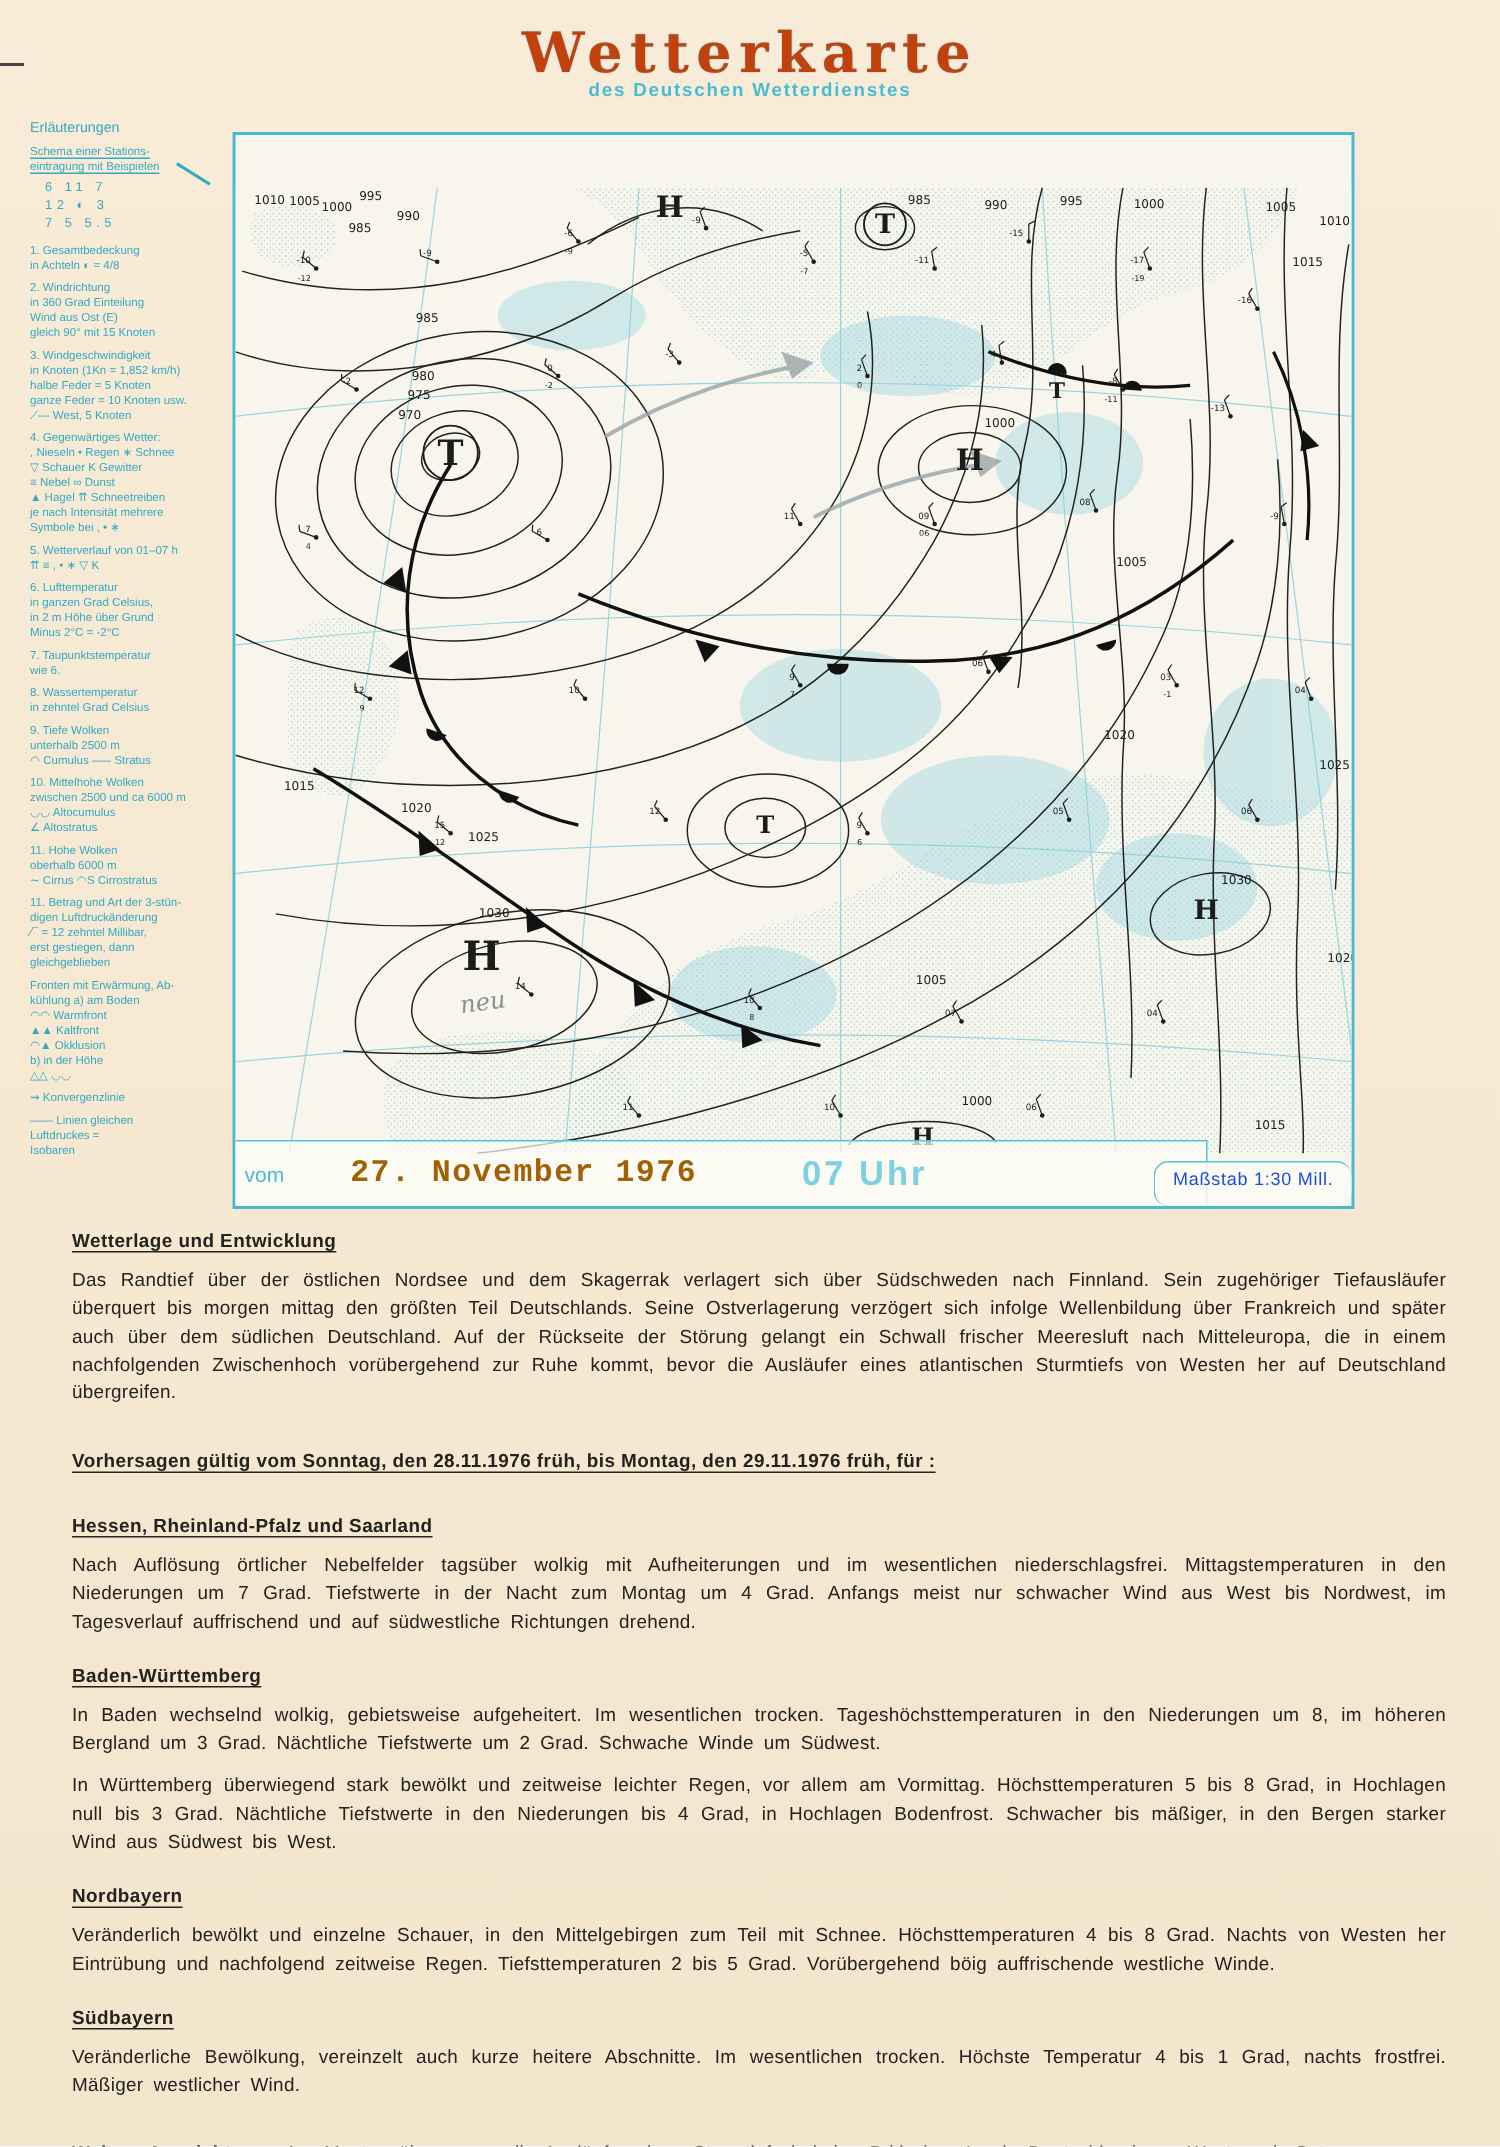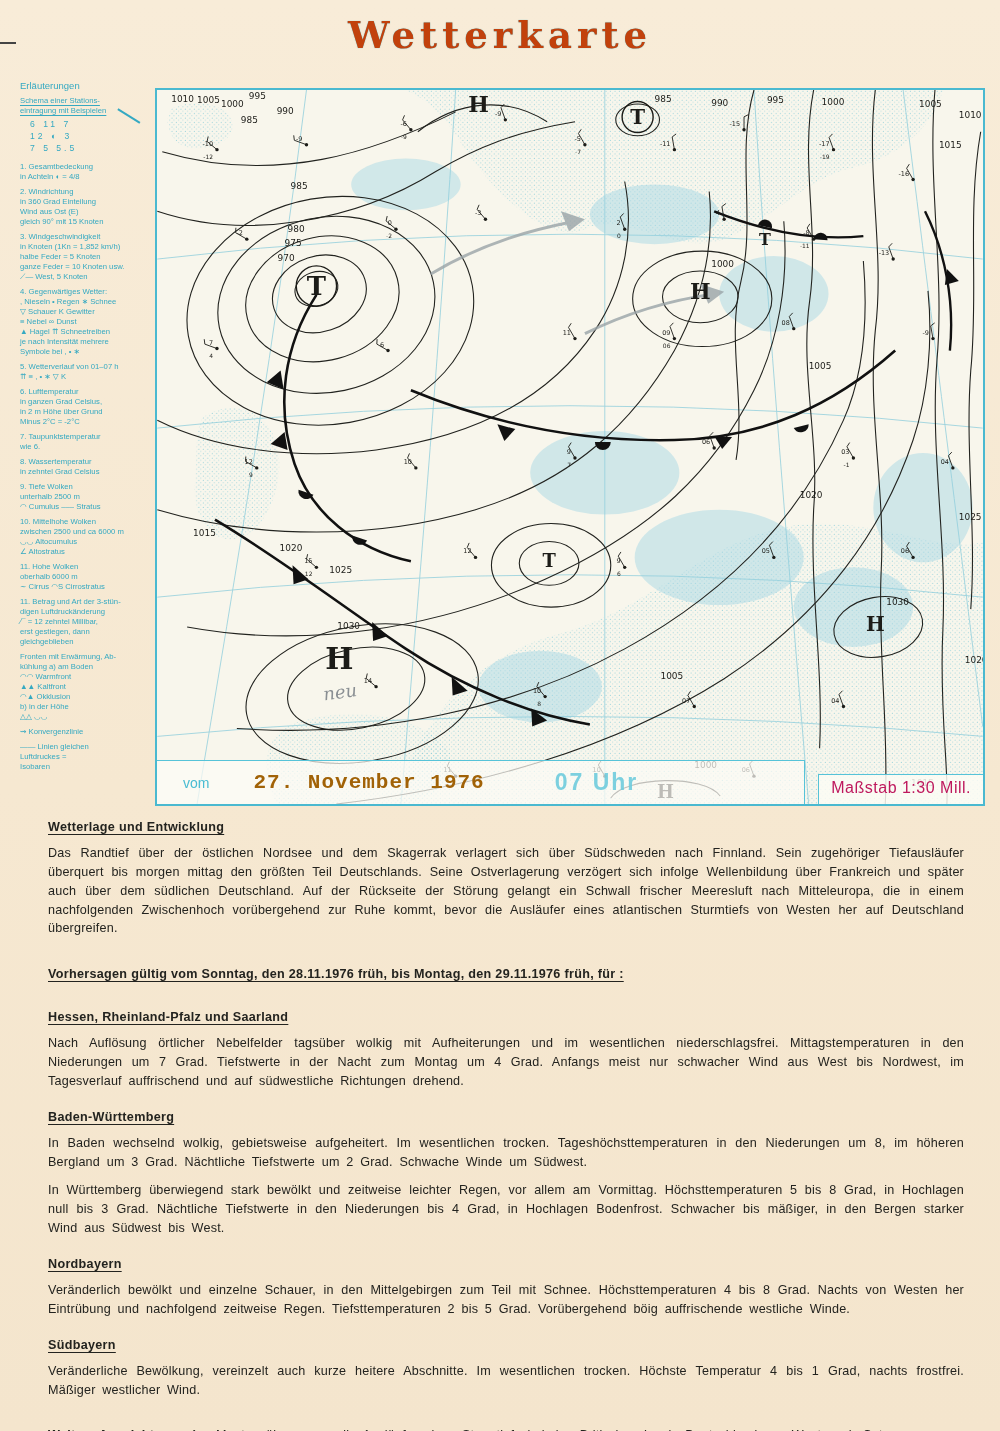--- a/index.html
+++ b/index.html
@@ -29,39 +29,40 @@
   .legend-title{font-size:9.5px;text-underline-offset:2px;margin-bottom:4px}
   .legend-schema-head{white-space:pre-line;text-decoration:underline;text-underline-offset:2px;margin-bottom:3px}
   .schema-rows{margin:2px 0 8px 10px;font-size:8.6px;line-height:1.35;letter-spacing:3px;position:relative}
   .schema-barb{position:absolute;right:14px;top:-4px;width:26px;height:1.5px;background:#35a9c2;transform:rotate(32deg)}
   .legend-item{margin-bottom:5px}
   .legend-head{text-underline-offset:2px}
   .legend-body{white-space:pre-line}
 
   
   .map-wrap{
-    position:absolute;left:155px;top:88px;width:830px;height:718px;
+    position:absolute;left:155px;top:88px;width:748px;height:718px;
     border:2px solid #4ab9d0;background:#f8f6ec;
   }
   .map-svg{position:absolute;left:0;top:0;width:100%;height:100%}
   .date-box{
     position:absolute;left:0;bottom:0;width:648px;height:44px;
     border-top:1.5px solid #56c3d8;border-right:1.5px solid #56c3d8;
     display:flex;align-items:center;background:rgba(252,251,245,.72);
-    padding-left:26px;
+    padding-left:6px;
     margin-top:48px;
   }
   .date-prefix{color:#49bcd2;font-size:14px;margin-right:44px}
   .date-value{font-family:Liberation Mono, monospace;font-size:21px;font-weight:bold;color:#a16207;letter-spacing:1px;margin-right:70px}
   .date-time{color:#6fccdd;font-size:23px;font-weight:bold;letter-spacing:2px;opacity:.9}
   .scale-box{
     position:absolute;right:0;bottom:0;height:30px;
     border-top:1.5px solid #56c3d8;border-left:1.5px solid #56c3d8;
-    padding:4px 12px 0 12px;color:#be185d;font-size:16px;letter-spacing:.5px;
+    padding:4px 12px 0 12px;color:#1d4ed8;font-size:12px;letter-spacing:.5px;
     background:rgba(252,251,245,.85);
+    border-radius:10px;
   }
 
   
   .body-text{position:absolute;left:48px;top:818px;width:916px;font-size:12.6px;line-height:1.5;color:#23231f}
   .text-section{margin-bottom:17px}
   .text-section.spaced{margin-top:27px}
   .section-heading{
     display:inline-block;font-weight:bold;letter-spacing:.3px;
     text-decoration:underline;text-underline-offset:3px;margin-bottom:7px;
   }
@@ -69,20 +70,21 @@
   .text-section.inline .section-paragraph{display:inline;margin-left:16px;text-align:left}
   .text-section.inline .section-heading{margin-bottom:0}
 </style>
 </head>
 <body>
 
 <div class="margin-mark"></div>
 
 <div class="title-block">
   <div class="title-main">Wetterkarte</div>
+  <div class="title-sub">des Deutschen Wetterdienstes</div>
 </div>
 
 <aside class="legend">
   <div class="legend-title">Erläuterungen</div>
   <div class="legend-schema-head">Schema einer Stations-
 eintragung mit Beispielen</div>
   <div class="schema-rows">
     <div class="schema-barb"></div>
   <div>6  11  7</div>
       <div>12  ◐  3</div>

